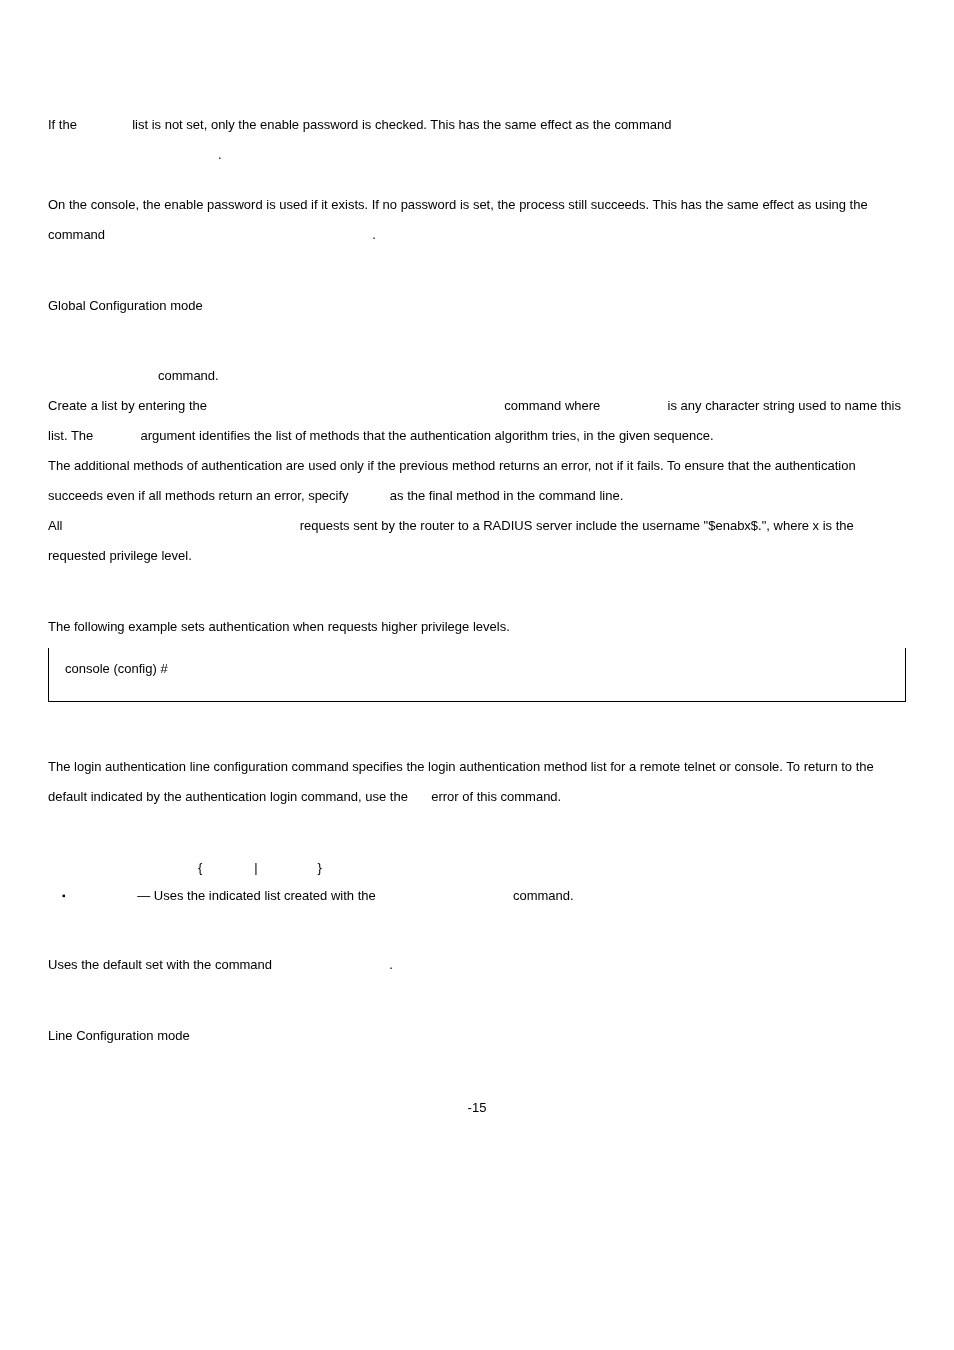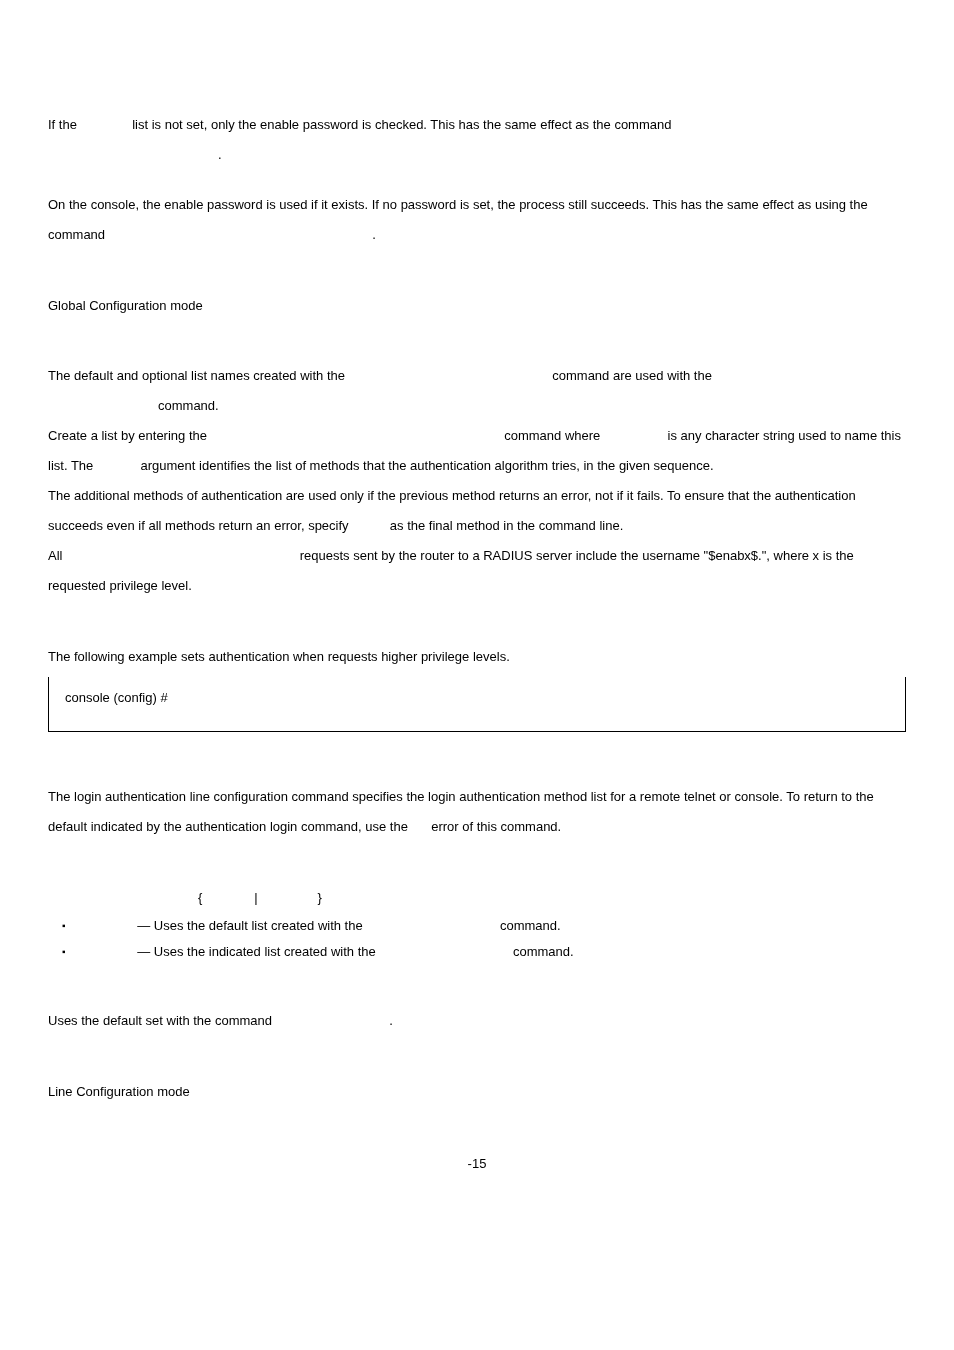--- a/index.html
+++ b/index.html
@@ -64,25 +64,20 @@
 
 <p class="para" style="margin-top:20px;">
   <span>On the console, the enable password is used if it exists. If no password is set, the process still succeeds. This has the same effect as using the command </span>
   <span style="display:inline-block; width:260px;"></span>
   <span>.</span>
 </p>
 
 <p class="para big-gap">Global Configuration mode</p>
 
 <div class="big-gap">
-  <p class="para">
-    <span>The default and optional list names created with the </span>
-    <span style="display:inline-block; width:200px;"></span>
-    <span> command are used with the </span>
-  </p>
   <p class="para" style="padding-left:110px;">
     <span> command.</span>
   </p>
 
   <p class="para">
     <span>Create a list by entering the </span>
     <span style="display:inline-block; width:290px;"></span>
     <span> command where </span>
     <span style="display:inline-block; width:60px;"></span>
     <span> is any character string used to name this list. The </span>
@@ -118,26 +113,20 @@
   <span>{</span>
   <span style="display:inline-block; width:44px;"></span>
   <span>|</span>
   <span style="display:inline-block; width:52px;"></span>
   <span>}</span>
 </p>
 
 <ul class="square big-gap">
   <li>
     <span style="display:inline-block; width:44px;"></span>
-    <span> — Uses the default list created with the </span>
-    <span style="display:inline-block; width:130px;"></span>
-    <span> command.</span>
-  </li>
-  <li>
-    <span style="display:inline-block; width:44px;"></span>
     <span> — Uses the indicated list created with the </span>
     <span style="display:inline-block; width:130px;"></span>
     <span> command.</span>
   </li>
 </ul>
 
 <p class="para big-gap">
   <span>Uses the default set with the command </span>
   <span style="display:inline-block; width:110px;"></span>
   <span>.</span>

